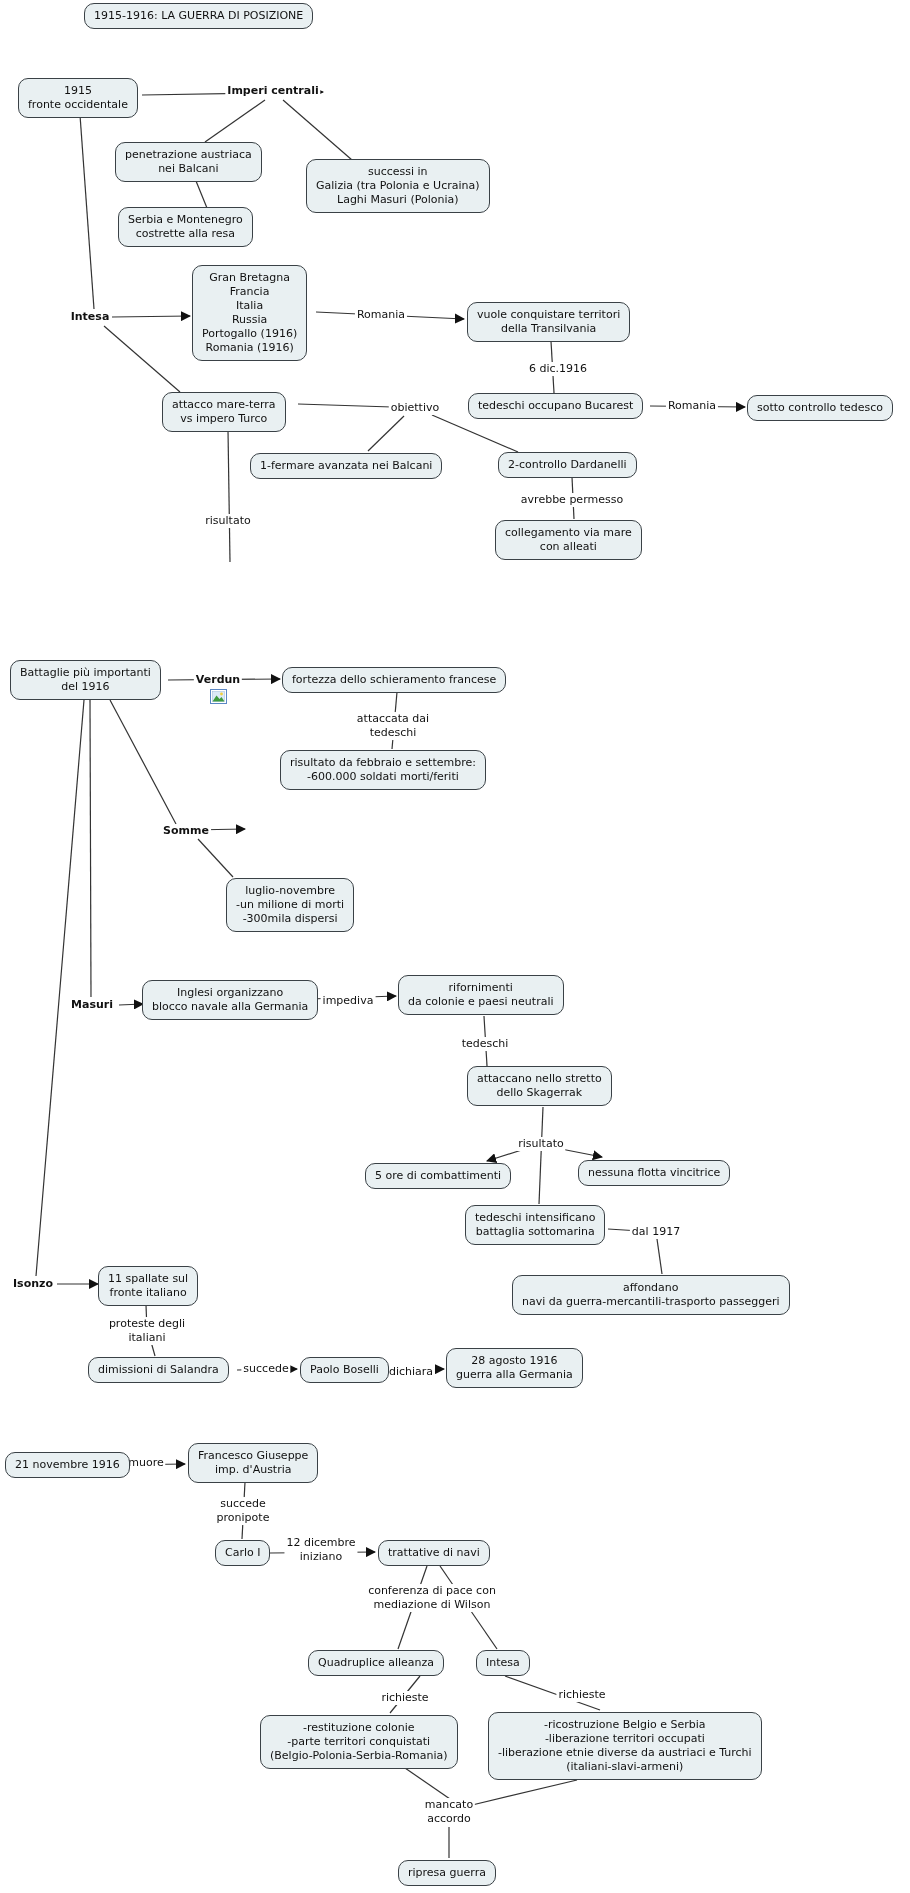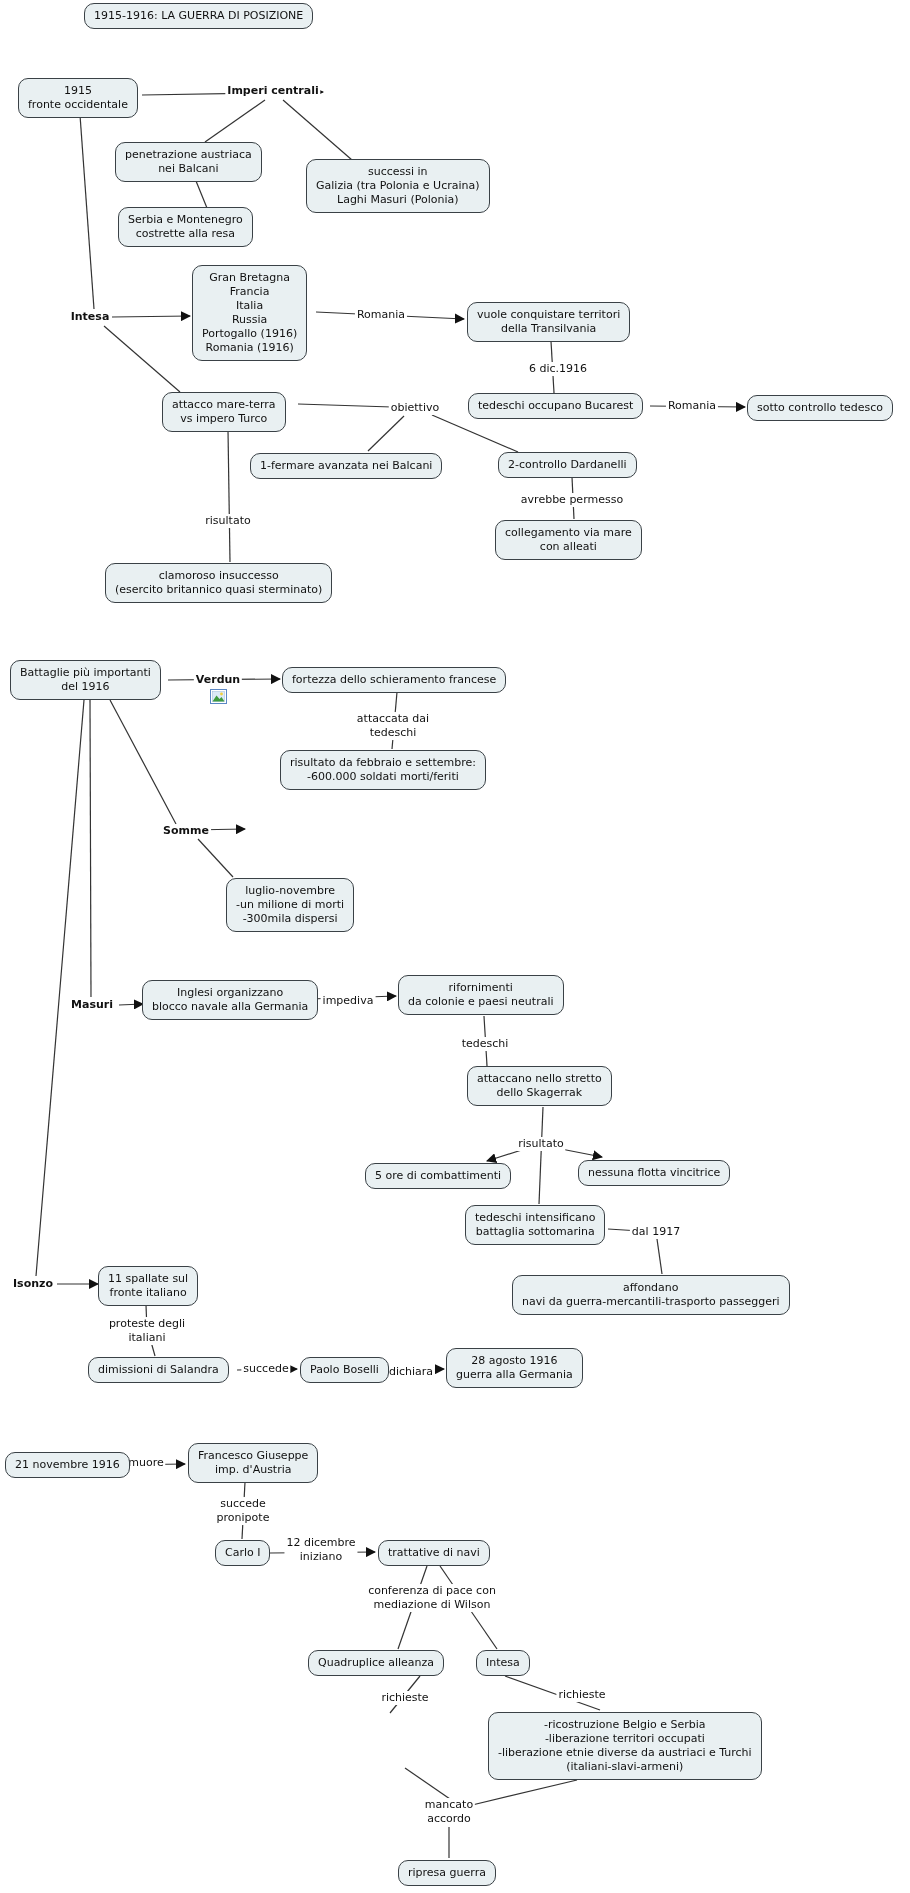--- a/index.html
+++ b/index.html
@@ -103,22 +103,20 @@
   <div class="node" style="left:467px;top:302px">vuole conquistare territori
 della Transilvania</div>
   <div class="node" style="left:468px;top:393px">tedeschi occupano Bucarest</div>
   <div class="node" style="left:747px;top:395px">sotto controllo tedesco</div>
   <div class="node" style="left:162px;top:392px">attacco mare-terra
 vs impero Turco</div>
   <div class="node" style="left:250px;top:453px">1-fermare avanzata nei Balcani</div>
   <div class="node" style="left:498px;top:452px">2-controllo Dardanelli</div>
   <div class="node" style="left:495px;top:520px">collegamento via mare
 con alleati</div>
-  <div class="node" style="left:105px;top:563px">clamoroso insuccesso
-(esercito britannico quasi sterminato)</div>
   <div class="node" style="left:10px;top:660px">Battaglie più importanti
 del 1916</div>
   <div class="node" style="left:282px;top:667px">fortezza dello schieramento francese</div>
   <div class="node" style="left:280px;top:750px">risultato da febbraio e settembre:
 -600.000 soldati morti/feriti</div>
   <div class="node" style="left:226px;top:878px">luglio-novembre
 -un milione di morti
 -300mila dispersi</div>
   <div class="node" style="left:142px;top:980px">Inglesi organizzano
 blocco navale alla Germania</div>
@@ -138,20 +136,23 @@
   <div class="node" style="left:300px;top:1357px">Paolo Boselli</div>
   <div class="node b" style="left:446px;top:1348px">28 agosto 1916
 guerra alla Germania</div>
   <div class="node" style="left:5px;top:1452px">21 novembre 1916</div>
   <div class="node" style="left:188px;top:1443px">Francesco Giuseppe
 imp. d'Austria</div>
   <div class="node" style="left:215px;top:1540px">Carlo I</div>
   <div class="node" style="left:378px;top:1540px">trattative di navi</div>
   <div class="node" style="left:308px;top:1650px">Quadruplice alleanza</div>
   <div class="node" style="left:476px;top:1650px">Intesa</div>
+  <div class="node" style="left:260px;top:1715px">-restituzione colonie
+-parte territori conquistati
+(Belgio-Polonia-Serbia-Romania)</div>
   <div class="node" style="left:488px;top:1712px">-ricostruzione Belgio e Serbia
 -liberazione territori occupati
 -liberazione etnie diverse da austriaci e Turchi
 (italiani-slavi-armeni)</div>
   <div class="node" style="left:398px;top:1860px">ripresa guerra</div>
 
   <div class="lbl b" style="left:273px;top:91px">Imperi centrali</div>
   <div class="lbl b" style="left:90px;top:317px">Intesa</div>
   <div class="lbl" style="left:381px;top:315px">Romania</div>
   <div class="lbl" style="left:558px;top:369px">6 dic.1916</div>

